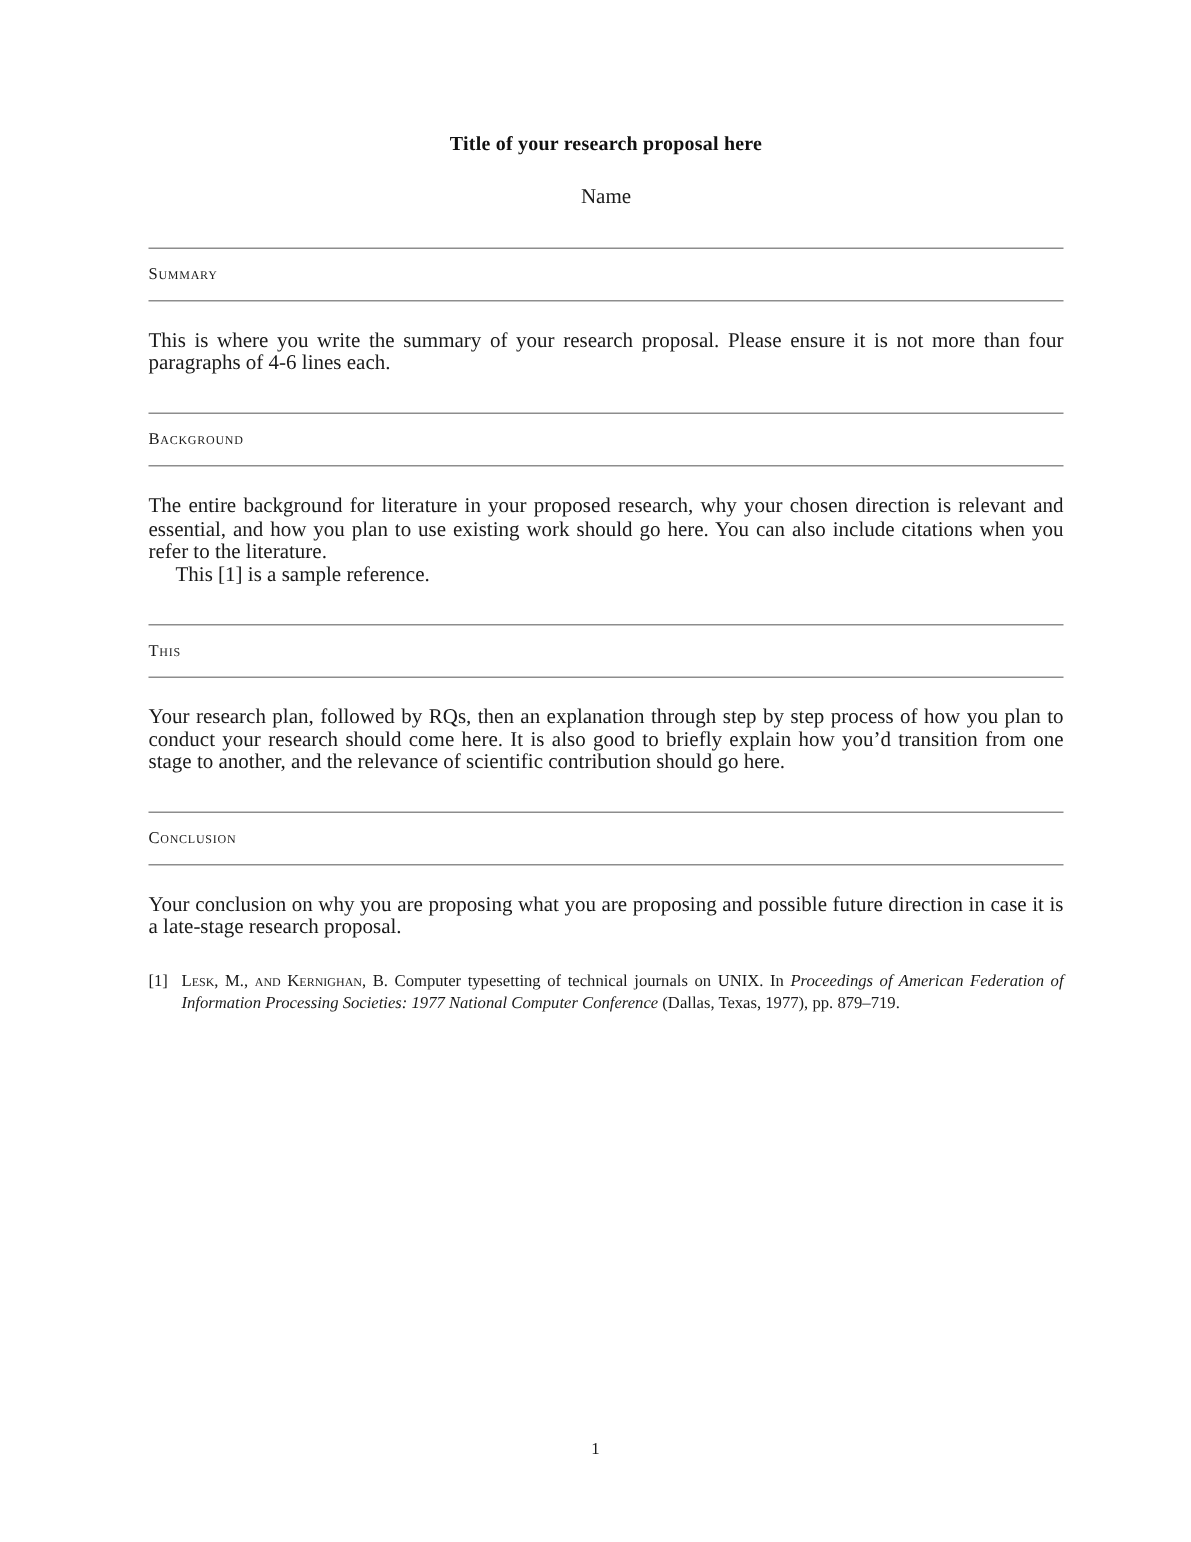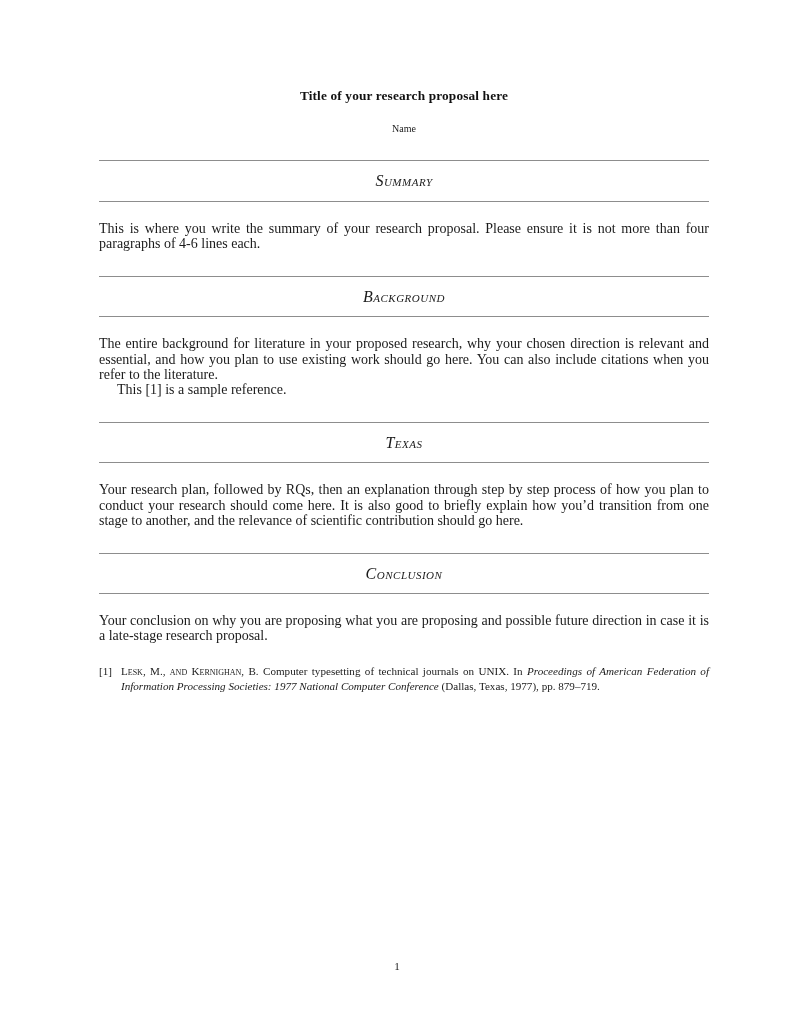--- a/index.html
+++ b/index.html
@@ -35,48 +35,46 @@
   }
   .doc-title {
     font-size: 13.3px;
     font-weight: bold;
     line-height: 1.25;
     letter-spacing: 0.15px;
     color: #111111;
     margin: 0;
   }
   .doc-author {
-    font-size: 10px;
+    font-size: 14px;
     font-weight: normal;
     line-height: 1.25;
     color: #1a1a1a;
     margin: 0;
     padding-top: 18px;
   }
 
   
   .section-head {
     margin-top: 25px;
   }
   .section-head .rule {
     height: 0;
     border: 0;
     border-top: 1px solid #8d8d8d;
     width: 100%;
     margin: 0;
   }
   .section-head .sec-title {
-    text-align: center;
-    font-size: 16px;
+    font-size: 11px;
     font-variant: small-caps;
     letter-spacing: 0.5px;
     color: #1a1a1a;
     padding: 11px 0 11px 0;
     line-height: 1.1;
-    font-style: italic;
   }
 
   
   .body-text {
     font-size: 14px;
     line-height: 15.1px;
     text-align: justify;
     text-justify: inter-word;
     color: #1a1a1a;
     margin: 0;
@@ -148,21 +146,21 @@
       <div class="sec-title">Background</div>
       <hr class="rule">
     </div>
     <div class="sec-body">
       <p class="body-text">The entire background for literature in your proposed research, why your chosen direction is relevant and essential, and how you plan to use existing work should go here. You can also include citations when you refer to the literature.</p>
       <p class="body-text">This [1] is a sample reference.</p>
     </div>
 
     <div class="section-head">
       <hr class="rule">
-      <div class="sec-title">Texas</div>
+      <div class="sec-title">This</div>
       <hr class="rule">
     </div>
     <div class="sec-body">
       <p class="body-text">Your research plan, followed by RQs, then an explanation through step by step process of how you plan to conduct your research should come here. It is also good to briefly explain how you’d transition from one stage to another, and the relevance of scientific contribution should go here.</p>
     </div>
 
     <div class="section-head">
       <hr class="rule">
       <div class="sec-title">Conclusion</div>
       <hr class="rule">

